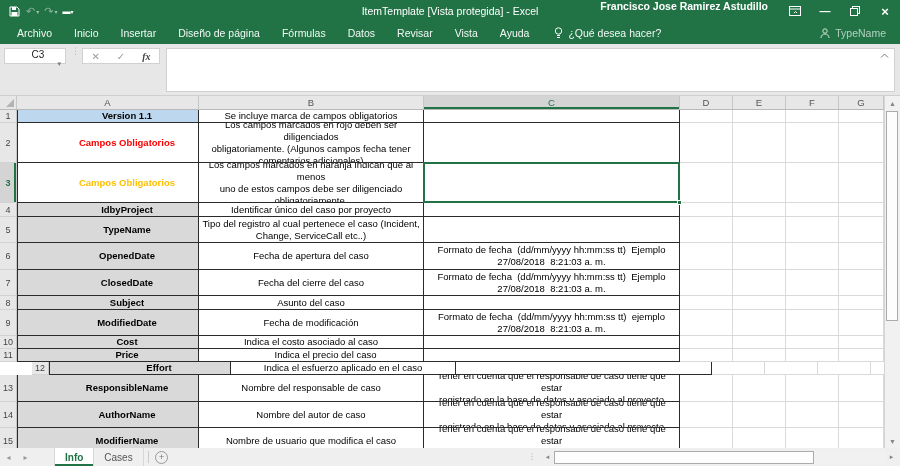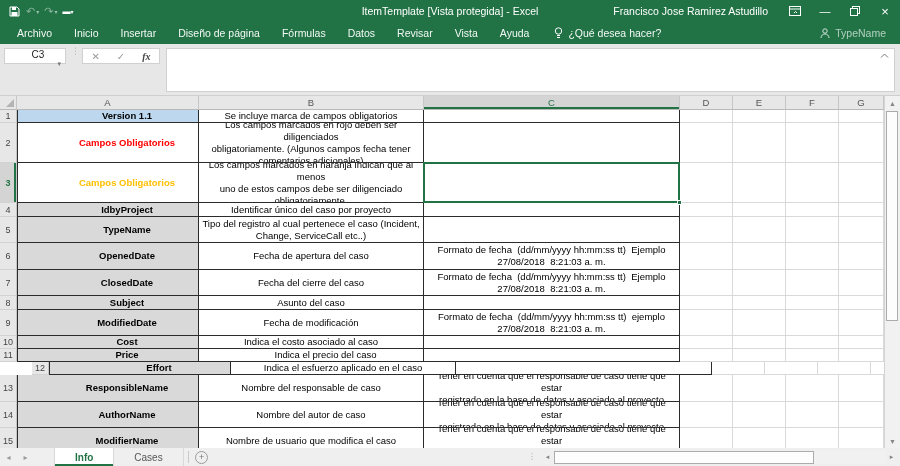--- a/index.html
+++ b/index.html
@@ -7,21 +7,21 @@
   body { font-family:"Liberation Sans", sans-serif; background:#fff; }
   .app { position:relative; width:900px; height:466px; background:#fff; }
 
   
   .titlebar { height:22px; background:#217346; display:flex; align-items:center; position:relative; color:#fff; }
   .qat { display:flex; align-items:center; padding-left:6px; z-index:2; }
   .qat-btn { height:18px; display:flex; align-items:center; justify-content:center; color:#fff; font-size:11px; padding:0 3px; }
   .qat-btn.dim { color:rgba(255,255,255,.45); }
   .qat-drop { font-size:6px; color:rgba(255,255,255,.55); margin:0 2px 0 -2px; }
   .win-title { position:absolute; left:0; right:0; top:0; height:22px; display:flex; align-items:center; justify-content:center; font-size:10.5px; color:#fff; pointer-events:none; }
-  .tb-right { margin-left:auto; display:flex; align-items:center; z-index:2; height:22px; }
+  .tb-right { margin-left:auto; display:flex; align-items:flex-start; z-index:2; height:22px;font-weight:bold; }
   .tb-user { font-size:10.5px; margin-right:12px; color:#fff; }
   .winbtn { width:30px; height:22px; display:flex; align-items:center; justify-content:center; color:#fff; font-size:11px; }
 
   
   .ribbonrow { height:22px; background:#217346; display:flex; align-items:center; }
   .rtabs { display:flex; height:100%; padding-left:6px; }
   .rtab { padding:0 11px; font-size:10.5px; color:rgba(255,255,255,.95); display:flex; align-items:center; height:100%; white-space:nowrap; }
   .tellme { display:flex; align-items:center; gap:5px; margin-left:14px; font-size:10.5px; color:rgba(255,255,255,.95); white-space:nowrap; }
   .share { margin-left:auto; margin-right:14px; display:flex; align-items:center; gap:5px; font-size:10.5px; color:rgba(255,255,255,.65); }
 
@@ -58,21 +58,21 @@
 
   .vscroll { position:absolute; top:0; right:0; width:16px; height:352px; background:#F1F1F1; border-left:1px solid #D4D4D4; display:flex; flex-direction:column; }
   .vs-btn { height:14px; flex:none; display:flex; align-items:center; justify-content:center; font-size:7px; color:#868686; }
   .vs-track { flex:1; position:relative; }
   .vs-thumb { position:absolute; top:1px; left:1px; width:12px; height:210px; background:#FDFDFD; border:1px solid #ABABAB; }
 
   
   .tabbar { height:18px; background:#EFEFEF; display:flex; align-items:stretch; position:relative; }
   .nav-arrow { width:17px; display:flex; align-items:center; justify-content:center; color:#9A9A9A; font-size:8px; }
   .tabspacer { width:20px; }
-  .stab { padding:0 20px; display:flex; align-items:center; font-size:10px; color:#555; border-right:1px solid #D8D8D8; white-space:nowrap; }
+  .stab { padding:0 10px; display:flex; align-items:center; font-size:10px; color:#555; border-right:1px solid #D8D8D8; white-space:nowrap; }
   .stab.active { background:#fff; color:#217346; font-weight:bold; box-shadow:inset 0 -2px 0 #217346; border-left:1px solid #D8D8D8; }
   .tabdiv { width:1px; background:#C9C9C9; margin:3px 4px; }
   .newsheet { width:18px; display:flex; align-items:center; justify-content:center; }
   .newsheet span { width:13px; height:13px; border:1px solid #9A9A9A; border-radius:50%; color:#777; font-size:9px; line-height:11px; text-align:center; }
   .hscroll { position:absolute; left:528px; right:3px; top:2px; height:14px; display:flex; align-items:center; }
   .hs-dots { color:#AAA; font-size:8px; letter-spacing:0; margin-right:6px; line-height:4px; }
   .hs-arrow { width:11px; text-align:center; color:#868686; font-size:7px; flex:none; }
   .hs-track { flex:1; height:13px; background:#F1F1F1; position:relative; }
   .hs-thumb { position:absolute; left:1px; top:0; height:13px; width:78%; background:#FDFDFD; border:1px solid #ABABAB; }
 

